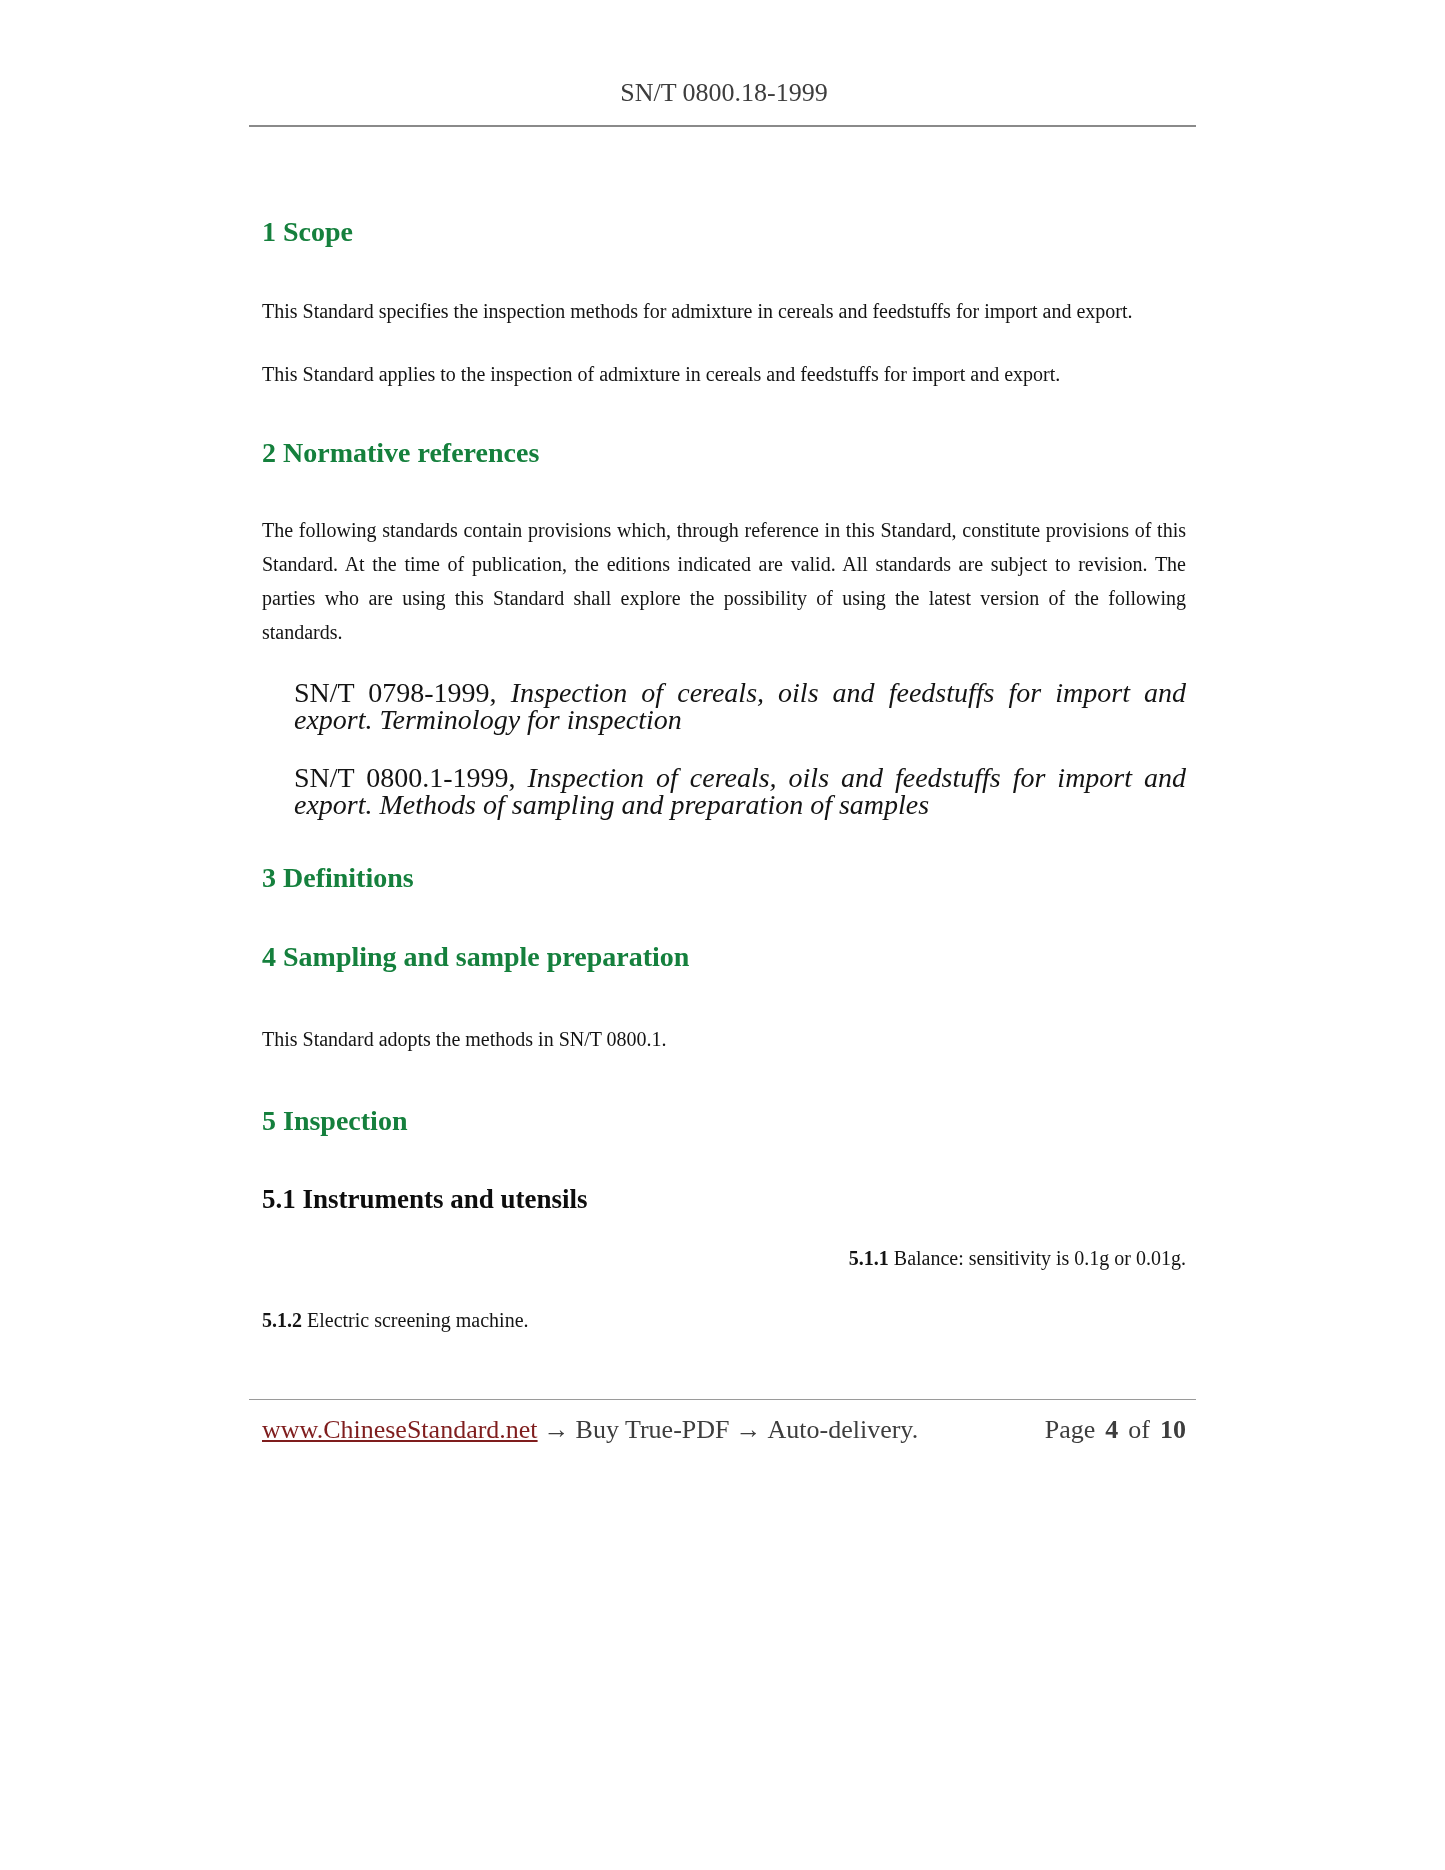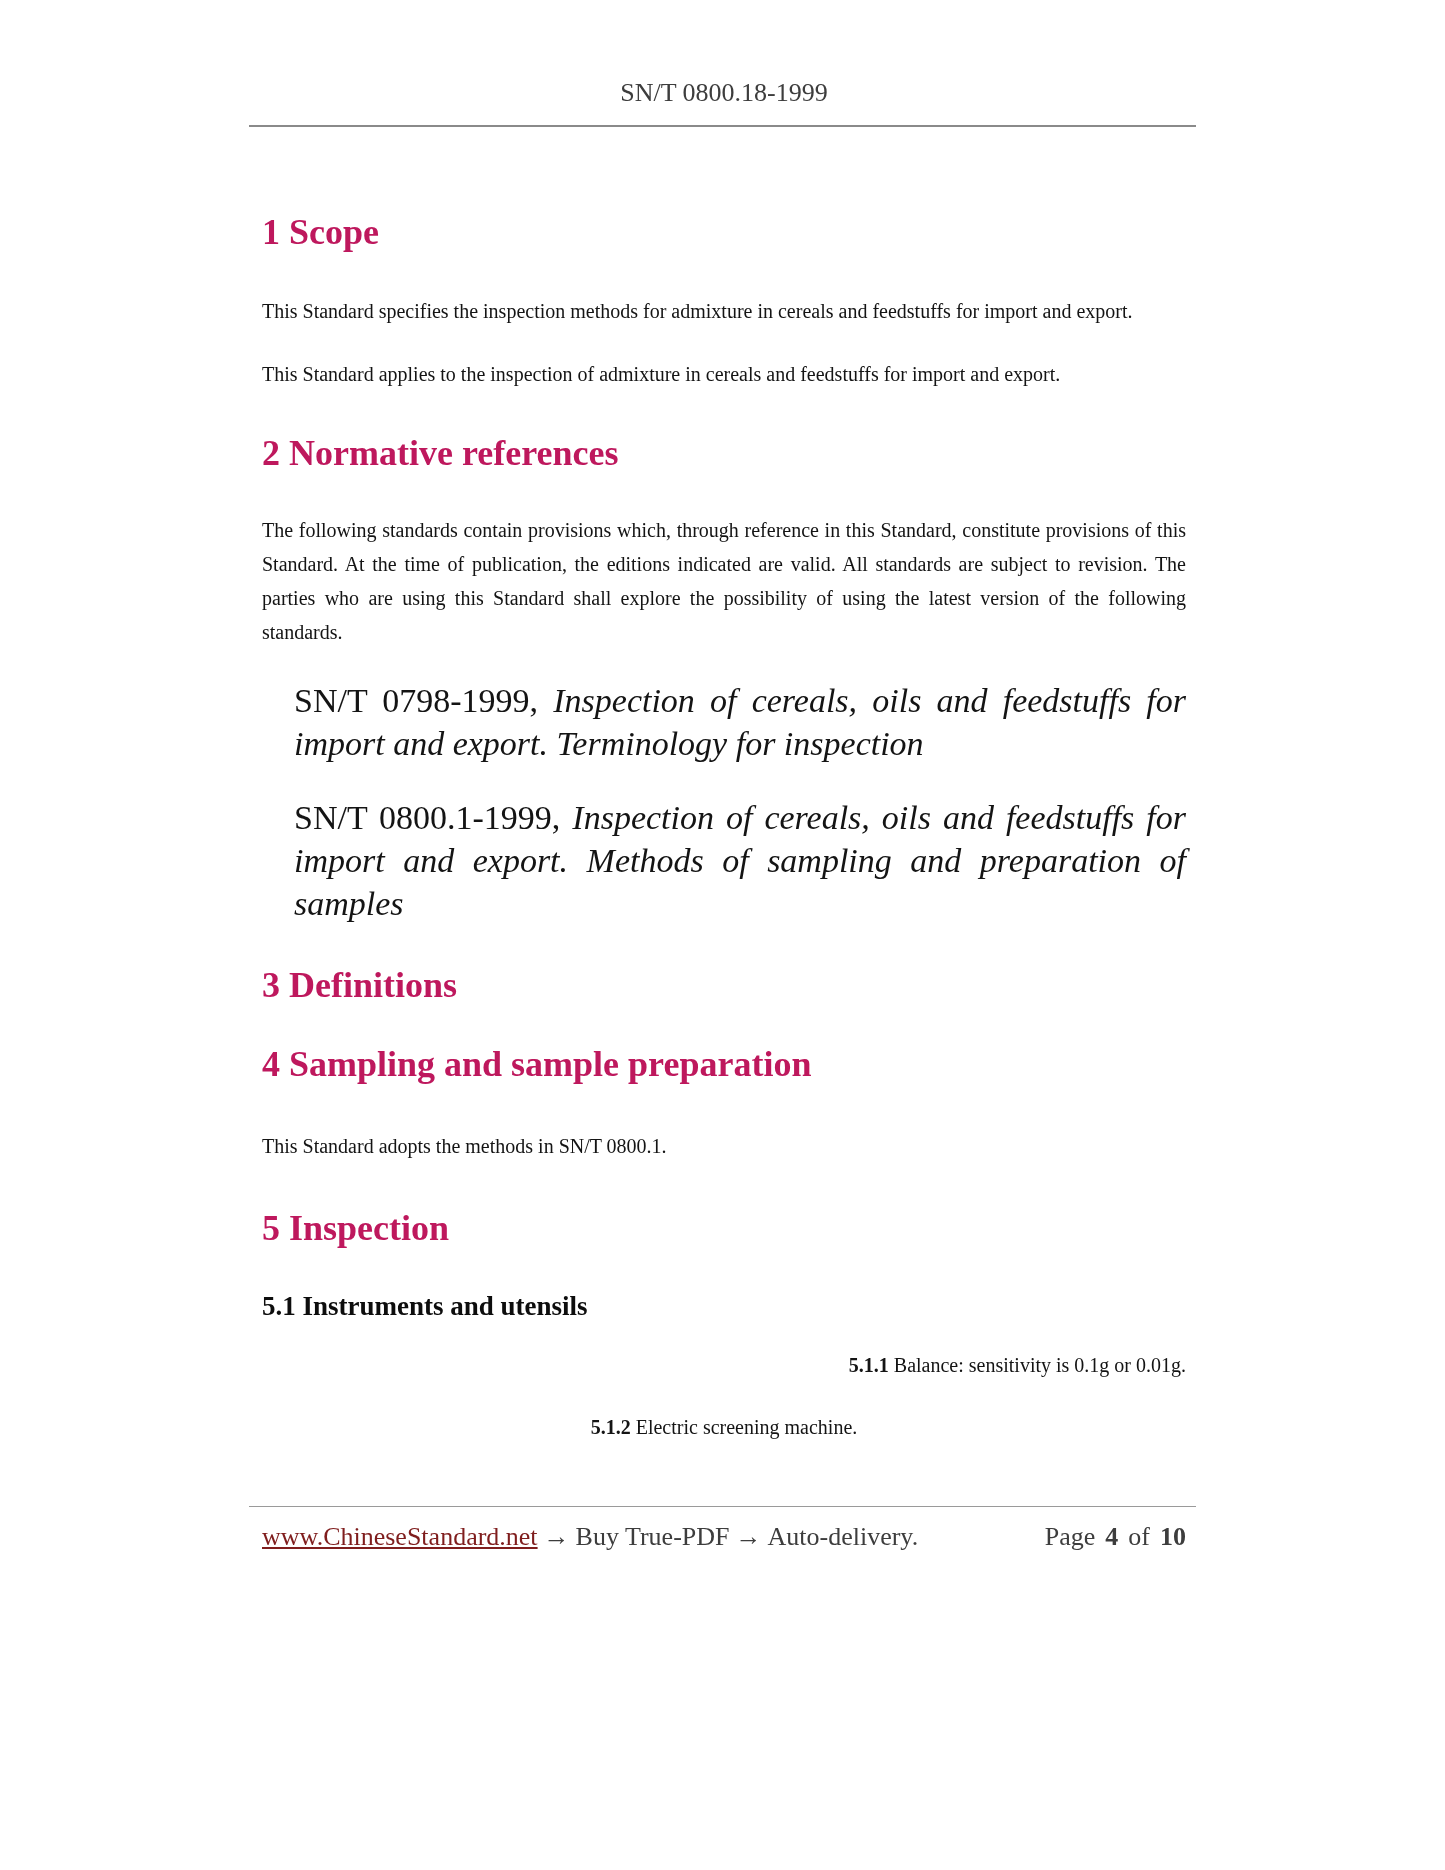--- a/index.html
+++ b/index.html
@@ -16,41 +16,41 @@
   }
   .header-rule {
     margin-top:17px; margin-left:-13px; margin-right:-10px;
     height:2px; background:#8a8a8a; border:0;
   }
   .doc-title {
     margin-top:30px; font-size:35px; font-weight:bold;
     line-height:67px; text-align:center; color:#0d0d0d;
   }
   .sec-heading {
-    font-size:36px; font-weight:bold; line-height:40px; color:#be185d;
+    font-size:28px; font-weight:bold; line-height:40px; color:#15803d;
   }
   .h-scope        { margin-top:85px; }
   .h-normref      { margin-top:42px; }
   .h-definitions  { margin-top:40px; }
   .h-sampling     { margin-top:39px; }
   .h-inspection   { margin-top:45px; }
   .sub-heading {
     margin-top:40px; font-size:27px; font-weight:bold; line-height:36px; color:#0d0d0d;
   }
   .para { font-size:20px; line-height:34px; text-align:justify; }
   .p-scope1   { margin-top:42px; }
   .p-scope2   { margin-top:29px; }
   .p-normref  { margin-top:40px; }
-  .reference  { margin-top:30px; margin-left:32px; font-size:34px; line-height:43px; text-align:justify; }
+  .reference  { margin-top:30px; margin-left:32px; font-size:28px; line-height:27px; text-align:justify; }
   .reference + .reference { margin-top:31px; }
   .reference em { font-style:italic; }
   .p-definitions { margin-top:39px; }
   .p-sampling    { margin-top:45px; }
   .p-item1       { margin-top:24px; text-align:right; }
-  .p-item2       { margin-top:28px; text-align:center; }
+  .p-item2       { margin-top:28px; text-align:left; }
   .item-num { font-weight:bold; }
   .footer-rule {
     margin-top:62px; margin-left:-13px; margin-right:-10px;
     height:1px; background:#9a9a9a; border:0;
   }
   .footer {
     margin-top:14px; display:flex; justify-content:space-between; align-items:baseline;
     font-size:26px; line-height:32px; color:#3d3d3d;
   }
   .footer-left span { margin-right:6px; }

